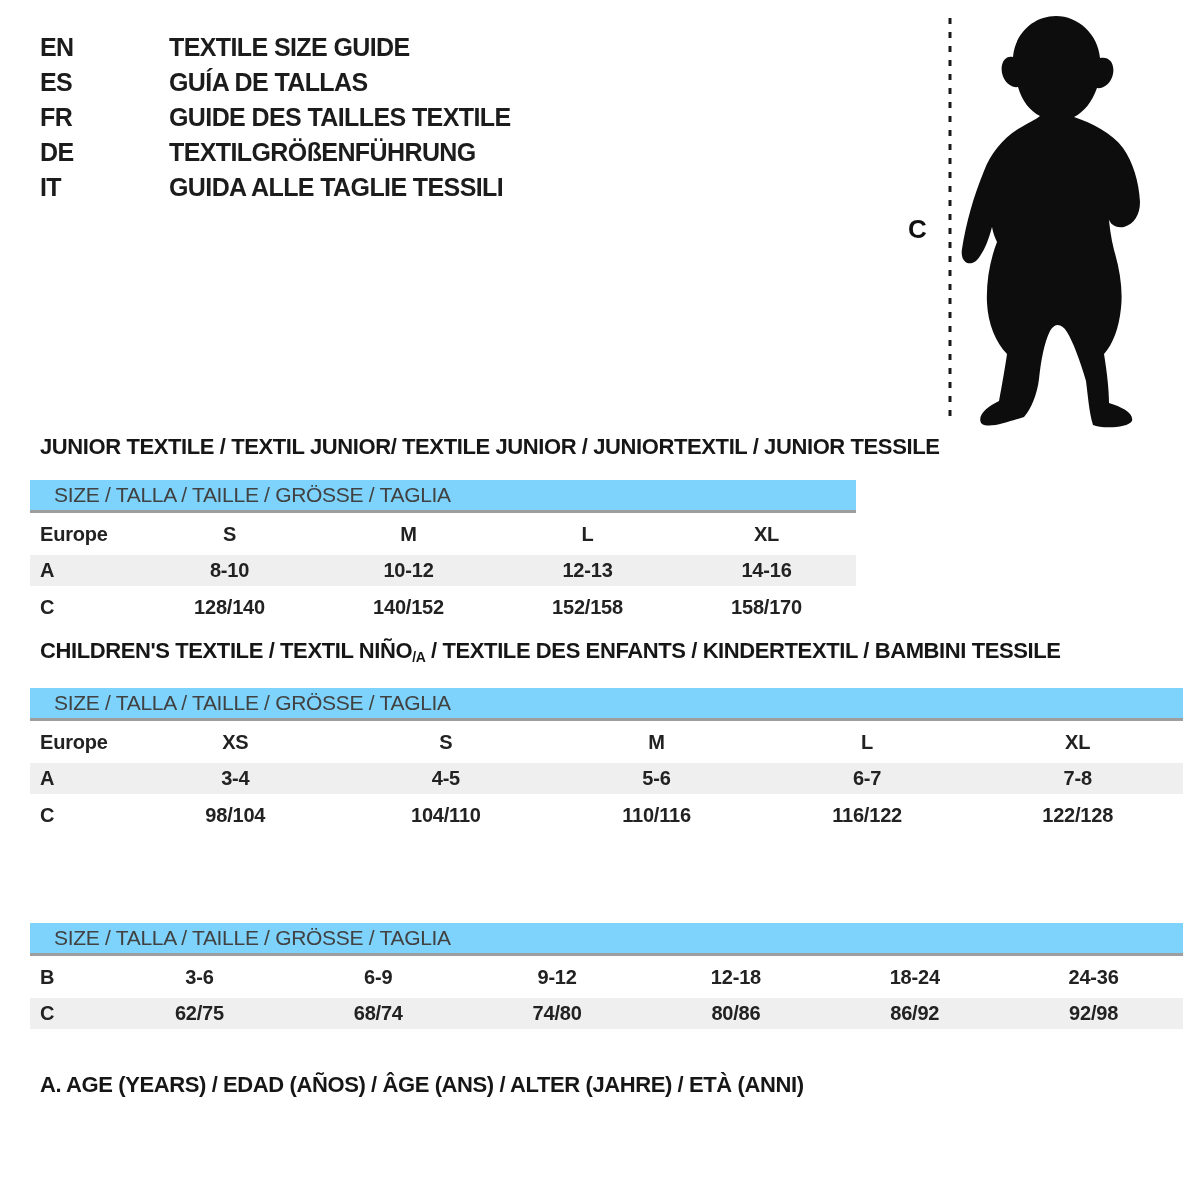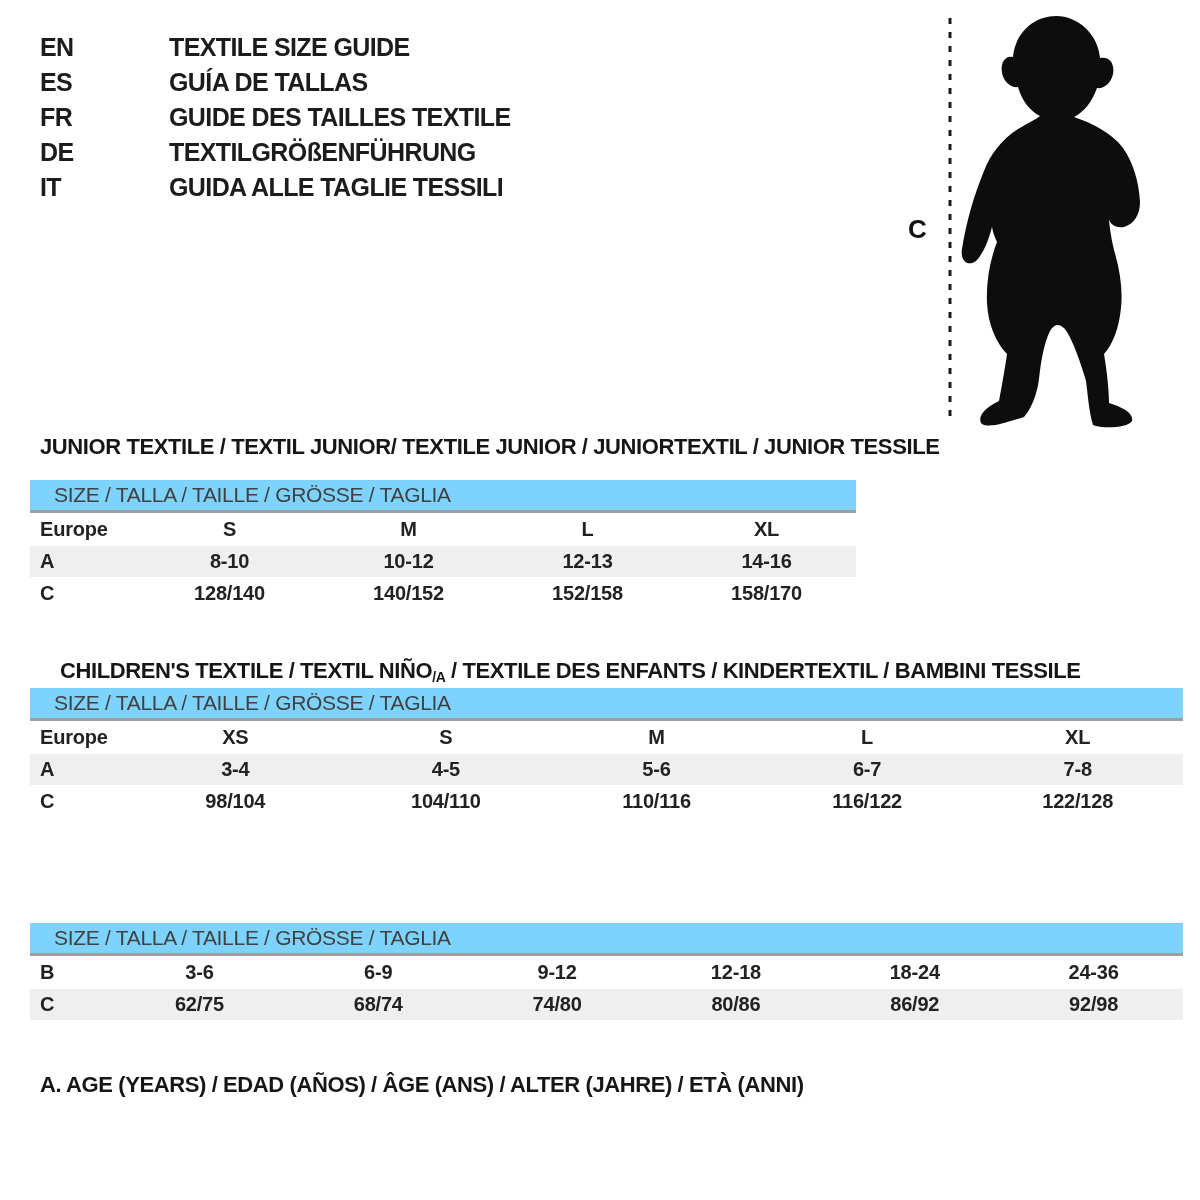--- a/index.html
+++ b/index.html
@@ -25,21 +25,21 @@
   }
   .sub-s{font-size:14px;vertical-align:-4px;font-weight:700;}
   .title-2line{line-height:38px;}
 
   
   .size-table{position:absolute;left:30px;}
   .size-bar{
     background:#7dd3fc;border-bottom:3px solid #9e9e9e;height:30px;line-height:30px;
     padding-left:24px;font-size:21px;font-weight:400;color:#414141;letter-spacing:-0.3px;
   }
-  .trow{display:grid;align-items:center;height:33px;font-size:20px;font-weight:700;
+  .trow{display:grid;align-items:center;height:42px;font-size:20px;font-weight:700;
         letter-spacing:-0.2px;color:#222;}
   .trow.alt{background:#efefef;height:31px;}
   .tlabel{padding-left:10px;text-align:left;}
   .tcell{text-align:center;}
   .t-junior{top:480px;width:826px;}
   .t-junior .trow{grid-template-columns:110px repeat(4,1fr);}
   .t-children{top:688px;width:1153px;}
   .t-children .trow{grid-template-columns:100px repeat(5,1fr);}
   .t-babies{top:923px;width:1153px;}
   .t-babies .trow{grid-template-columns:80px repeat(6,1fr);}
@@ -138,21 +138,21 @@
     </div>
     <div class="trow">
       <span class="tlabel">C</span>
       <span class="tcell">128/140</span>
       <span class="tcell">140/152</span>
       <span class="tcell">152/158</span>
       <span class="tcell">158/170</span>
     </div>
   </div>
 
-  <div class="section-title" style="top:658px;margin-left:20px;">
+  <div class="section-title" style="top:638px;">
     <span>CHILDREN'S TEXTILE / TEXTIL NIÑO</span><span class="sub-s">/A</span><span> / TEXTILE DES ENFANTS / KINDERTEXTIL / BAMBINI TESSILE</span>
   </div>
   <div class="size-table t-children">
     <div class="size-bar">SIZE / TALLA / TAILLE / GRÖSSE / TAGLIA</div>
     <div class="trow">
       <span class="tlabel">Europe</span>
       <span class="tcell">XS</span>
       <span class="tcell">S</span>
       <span class="tcell">M</span>
       <span class="tcell">L</span>

